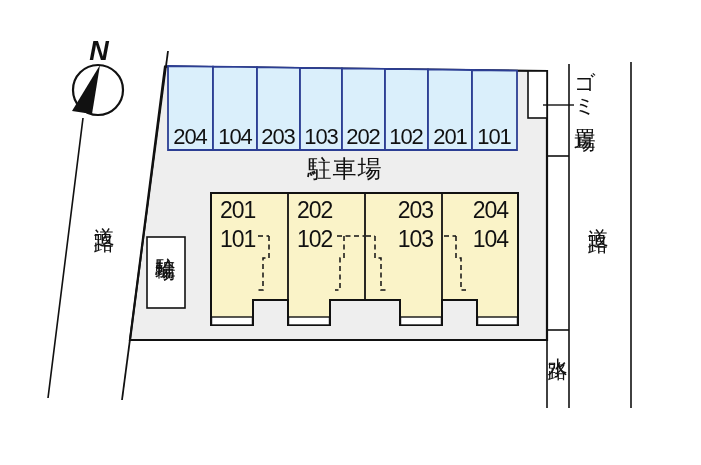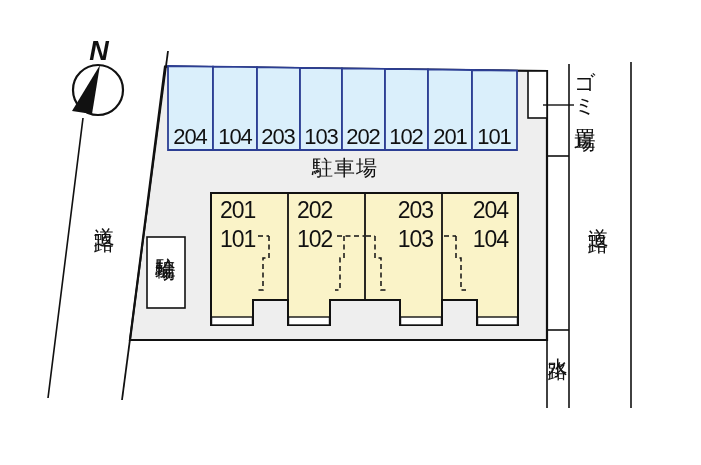--- a/index.html
+++ b/index.html
@@ -5,21 +5,21 @@
   html,body{margin:0;padding:0;background:#ffffff;}
   #stage{
     position:relative;width:701px;height:465px;background:#ffffff;overflow:hidden;
     font-family:"Liberation Sans","DejaVu Sans",sans-serif;color:#111;
   }
   #plan-svg{position:absolute;left:0;top:0;}
   .lbl{position:absolute;color:#111;white-space:nowrap;line-height:1;}
   .vtext{
     writing-mode:vertical-rl;text-orientation:upright;
   }
-  .h-label{font-size:21px;letter-spacing:1px;}
+  .h-label{font-size:24px;letter-spacing:1px;}
   .stall-num{
     position:absolute;top:126px;width:44px;text-align:center;
     font-size:22px;letter-spacing:-1px;line-height:1;
   }
   .unit-num{
     position:absolute;width:40px;font-size:23px;letter-spacing:-1px;line-height:1;
   }
   .u-left{text-align:left;}
   .u-right{text-align:right;}
   .north{font-size:27px;font-weight:bold;font-style:italic;}

